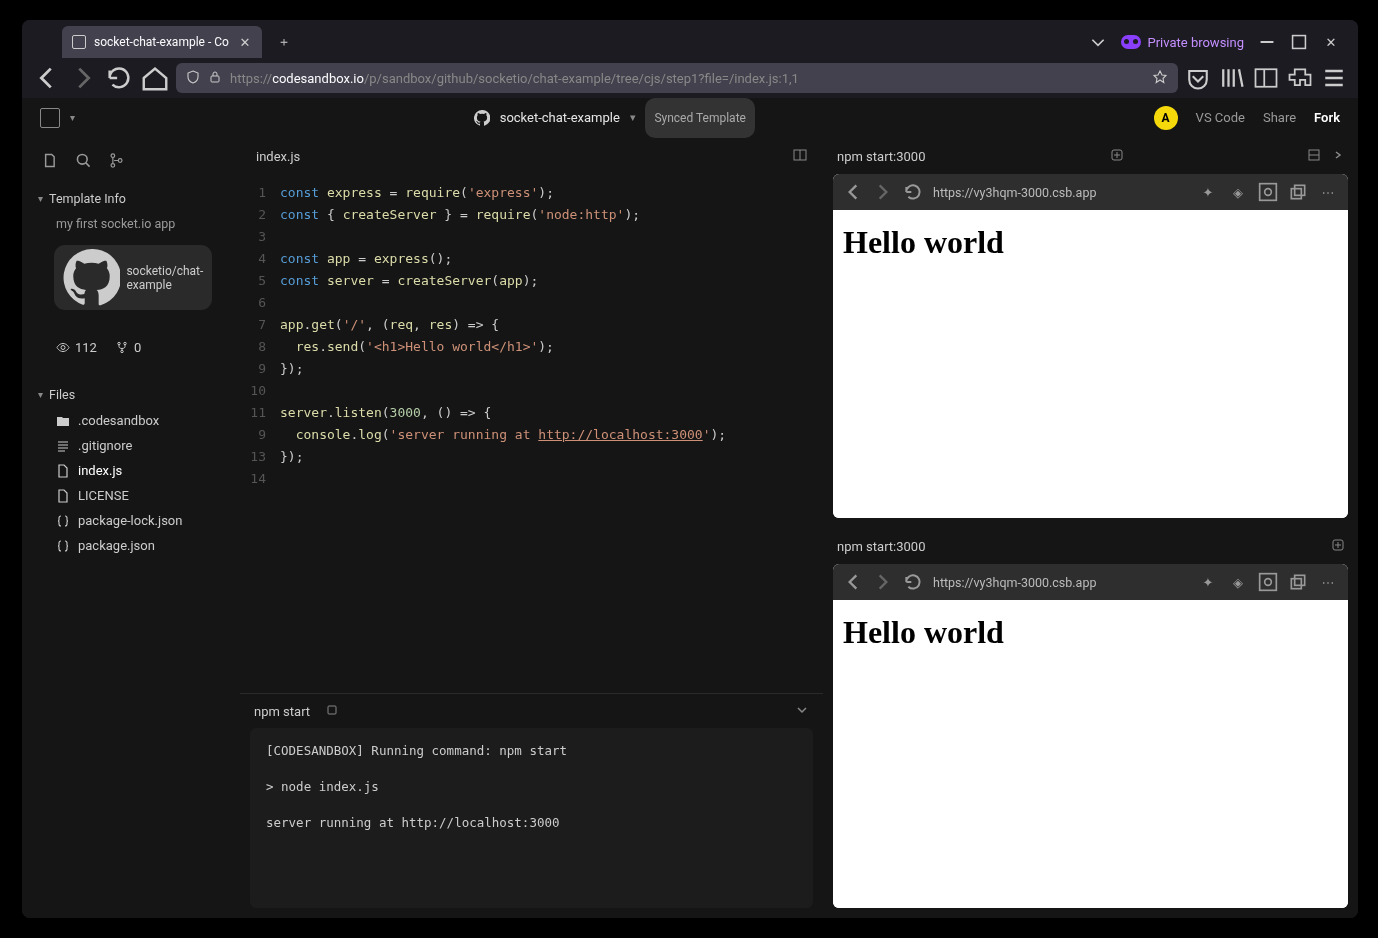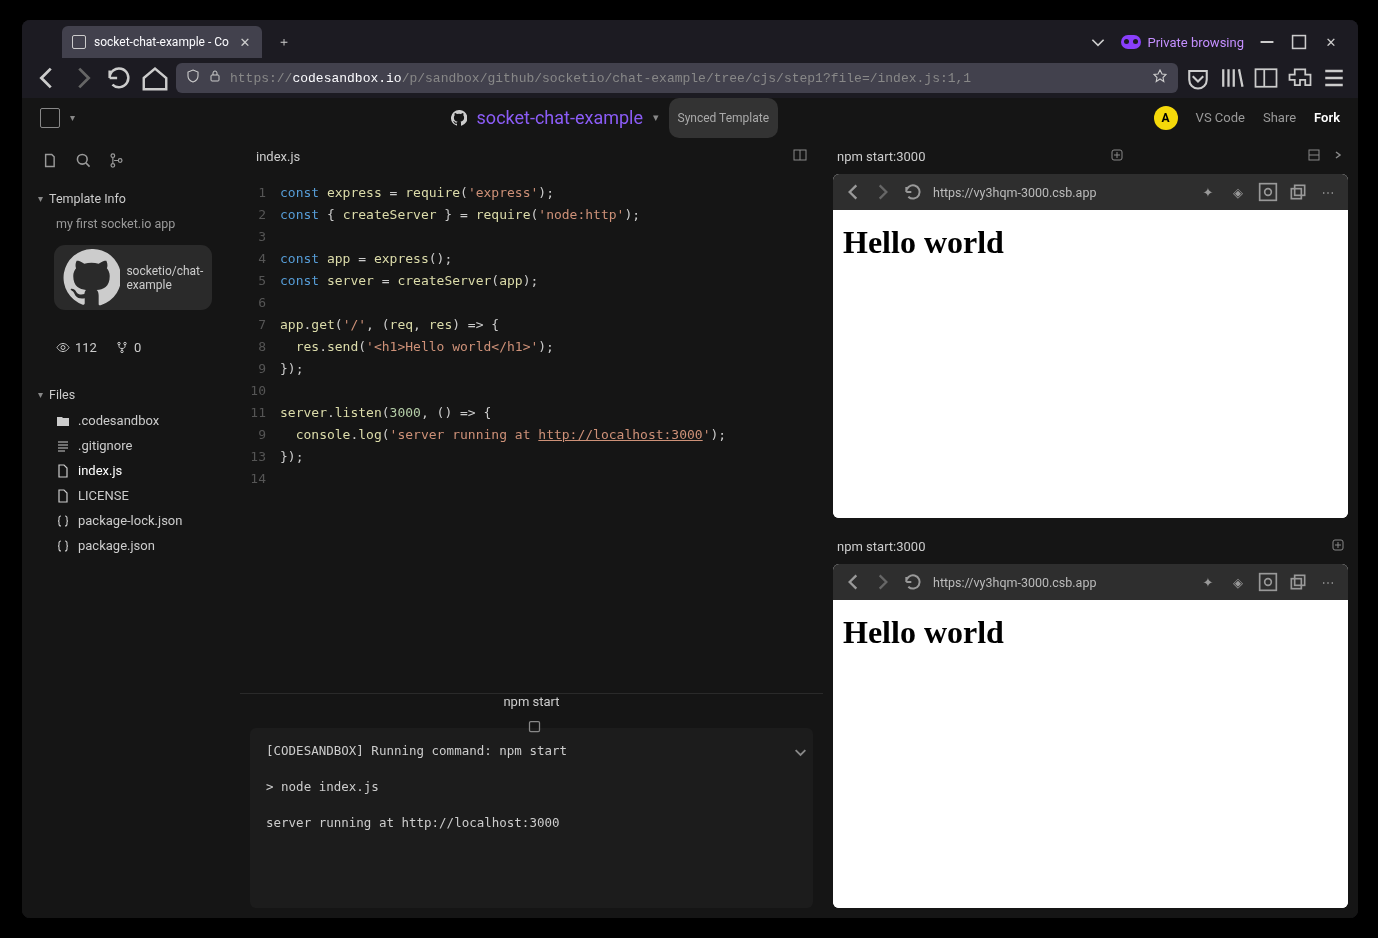--- a/index.html
+++ b/index.html
@@ -14,37 +14,37 @@
   .tab .close { width:14px; height:14px; display:flex; align-items:center; justify-content:center; color:#ccc; cursor:pointer; }
   .new-tab { width:28px; height:28px; display:flex; align-items:center; justify-content:center; color:#ccc; border-radius:4px; cursor:pointer; }
   .tab-right { margin-left:auto; display:flex; align-items:center; gap:14px; padding-right:10px; }
   .priv { display:flex; align-items:center; gap:6px; color:#c48fff; font-size:13px; }
   .priv .mask { width:20px; height:14px; background:#8a3ffc; border-radius:7px; position:relative; }
   .priv .mask::before, .priv .mask::after { content:''; position:absolute; width:5px; height:5px; background:#1c1b22; border-radius:50%; top:4px; }
   .priv .mask::before { left:3px; }
   .priv .mask::after { right:3px; }
   .win-btn { width:18px; height:18px; color:#ccc; display:flex; align-items:center; justify-content:center; cursor:pointer; }
   
-  .url-bar { height:40px; background:#1c1b22; display:flex; align-items:center; padding:0 10px; gap:6px;font-family:Liberation Mono, monospace; }
+  .url-bar { height:40px; background:#1c1b22; display:flex; align-items:center; padding:0 10px; gap:6px; }
   .nav-btn { width:30px; height:30px; display:flex; align-items:center; justify-content:center; color:#ccc; border-radius:4px; cursor:pointer; }
   .nav-btn.dis { color:#666; }
   .url-field { flex:1; height:30px; background:#42414d; border-radius:6px; display:flex; align-items:center; padding:0 10px; gap:8px; color:#ccc; }
   .url-text { flex:1; font-size:13px; white-space:nowrap; overflow:hidden; }
   .url-text .dim { color:#888; }
   .url-text .bright { color:#fbfbfe; }
   .url-right { display:flex; gap:6px; align-items:center; }
   .url-icon { width:28px; height:28px; display:flex; align-items:center; justify-content:center; color:#ccc; cursor:pointer; }
   
   .app { flex:1; background:#151515; display:flex; flex-direction:column; overflow:hidden; }
   .app-top { height:40px; display:flex; align-items:center; padding:0 18px; gap:10px; border-bottom:1px solid #151515; }
   .menu-btn { width:20px; height:20px; border:1px solid #888; border-radius:2px; cursor:pointer; position:relative; }
   .menu-caret { font-size:10px; color:#888; cursor:pointer; }
   .top-center { flex:1; display:flex; align-items:center; justify-content:center; gap:10px; }
   .gh-icon { width:16px; height:16px; }
-  .proj-name { color:#8b5cf6; font-size:18px; }
+  .proj-name { color:#e5e5e5; font-size:13px; }
   .caret { color:#888; font-size:11px; }
   .badge { background:#333; color:#aaa; padding:13px 9px; border-radius:10px; font-size:12px; }
   .top-right { display:flex; align-items:center; gap:18px; }
   .link { color:#999; cursor:pointer; }
   .link.bold { color:#fff; font-weight:600; }
   .avatar { width:24px; height:24px; border-radius:50%; background:#f5d90a; color:#000; display:flex; align-items:center; justify-content:center; font-weight:700; font-size:12px; }
   .app-body { flex:1; display:flex; overflow:hidden; }
   
   .sidebar { width:218px; background:#151515; display:flex; flex-direction:column; padding:8px 0; }
   .sb-icons { display:flex; gap:16px; padding:6px 20px 10px; color:#999; }
@@ -71,21 +71,21 @@
   .lines div { height:22px; white-space:pre; }
   .kw { color:#569cd6; }
   .var { color:#dcdcaa; }
   .fn { color:#dcdcaa; }
   .str { color:#ce9178; }
   .pun { color:#ccc; }
   .num { color:#b5cea8; }
   .url { color:#ce9178; text-decoration:underline; }
   
   .term-pane { border-top:1px solid #2a2a2a; }
-  .term-tabs { height:34px; display:flex; align-items:center; padding:0 14px; gap:10px;flex-direction:column; }
+  .term-tabs { height:34px; display:flex; align-items:center; padding:0 14px; gap:10px; }
   .term-tab { color:#ccc; font-size:13px; }
   .term-stop { color:#888; margin-left:6px; }
   .term-coll { margin-left:auto; color:#888; cursor:pointer; }
   .term-body { background:#1c1c1c; margin:0 10px 10px 10px; padding:14px 16px; border-radius:6px; font-family:'SF Mono',Menlo,Consolas,monospace; font-size:12.5px; line-height:18px; color:#ccc; height:180px; overflow:hidden; }
   .term-body div { white-space:pre; }
   
   .prev-pane { width:535px; display:flex; flex-direction:column; background:#151515; }
   .prev-sec { display:flex; flex-direction:column; }
   .prev-tabs { height:36px; display:flex; align-items:center; padding:0 14px; gap:12px; }
   .ptab { color:#ccc; font-size:13px; }

